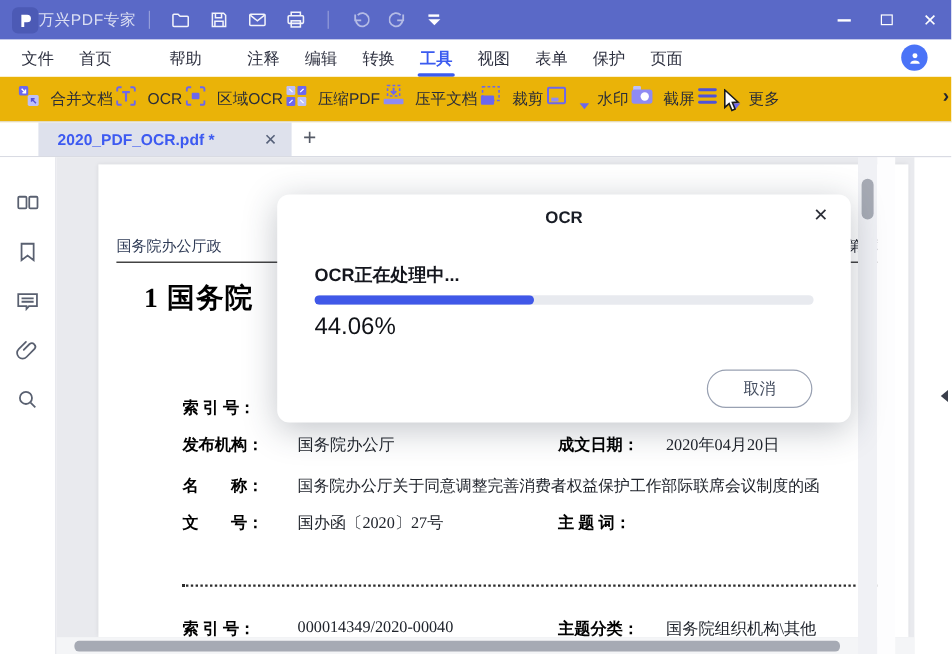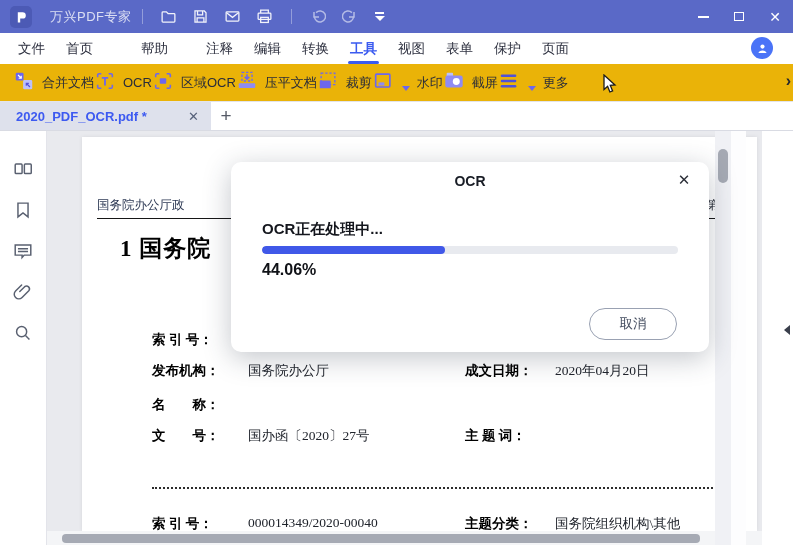--- a/index.html
+++ b/index.html
@@ -4,21 +4,21 @@
 <style>
   * { margin:0; padding:0; box-sizing:border-box; }
   html,body { width:793px; height:545px; font-family:"Liberation Sans",sans-serif; }
   #app { position:relative; width:793px; height:545px; background:#fff; overflow:hidden; }
 
   
   .titlebar { position:absolute; left:0; top:0; width:793px; height:33px; background:#5a69c7;
               display:flex; align-items:center; }
   .logo { width:22px; height:22px; margin-left:10px; border-radius:5px; background:#4c5ab5;
           display:flex; align-items:center; justify-content:center; }
-  .app-title { margin-left:18px; font-size:13px; color:rgba(255,255,255,.78); letter-spacing:.5px; }
+  .app-title { margin-left:0; font-size:13px; color:rgba(255,255,255,.78); letter-spacing:.5px; }
   .tb-sep { width:1px; height:15px; background:rgba(255,255,255,.35); margin:0 10px; }
   .tb-btn { width:32px; height:33px; display:flex; align-items:center; justify-content:center; cursor:default; }
   .tb-btn svg { stroke:#fff; fill:none; stroke-width:1.5; opacity:.92; }
   .tb-btn.dim svg { opacity:.55; }
   .tb-caret { display:flex; flex-direction:column; align-items:center; gap:2px; width:28px; height:33px; justify-content:center; }
   .tb-caret .bar { width:9px; height:2px; background:#fff; }
   .tb-caret .tri { width:0; height:0; border-left:5px solid transparent; border-right:5px solid transparent; border-top:5px solid #fff; }
   .win-controls { position:absolute; right:0; top:0; height:33px; display:flex; }
   .win-btn { width:36px; height:33px; display:flex; align-items:center; justify-content:center; }
   .glyph-min { width:11px; height:2px; background:#fff; }
@@ -40,21 +40,21 @@
   
   .toolbar { position:absolute; left:0; top:64px; width:793px; height:38px; background:#eab308;
              border-bottom:1px solid #e3e4ea; display:flex; align-items:center; padding-left:13px; overflow:hidden; }
   .tool-item { display:flex; align-items:center; gap:7px; flex:0 0 auto; cursor:default; }
   .tool-label { font-size:13px; color:#2a2d39; white-space:nowrap; }
   .tool-caret { width:0; height:0; border-left:4px solid transparent; border-right:4px solid transparent;
                 border-top:5px solid #6c67ee; margin-left:1px; align-self:flex-end; margin-bottom:5px; }
   .overflow-arrow { position:absolute; right:2px; top:72px; font-size:16px; color:#23262e; font-weight:bold; z-index:5; }
 
   
-  .tabbar { position:absolute; left:0; top:102px; width:793px; height:29px; background:#fff; border-bottom:1px solid #d9dbe3; display:flex; align-items:stretch; }
+  .tabbar { position:absolute; left:0; top:102px; width:793px; height:29px; background:#fff; border-bottom:1px solid #d9dbe3; display:flex; align-items:stretch;padding-left:32px; }
   .tab { width:211px; background:#dee1ec; display:flex; align-items:center; }
   .tab-label { flex:1; padding-left:16px; font-size:13px; font-weight:bold; color:#3d5af1; white-space:nowrap; overflow:hidden; }
   .tab-close { margin-right:12px; font-size:13px; color:#56617a; }
   .tab-plus { width:30px; display:flex; align-items:center; justify-content:center; font-size:19px; color:#555a66; }
 
   
   .main { position:absolute; left:0; top:131px; width:793px; height:486px; }
   .sidebar { position:absolute; left:0; top:0; width:47px; height:414px; background:#fff; border-right:1px solid #e3e4ea;
              display:flex; flex-direction:column; align-items:center; padding-top:26px; gap:17px; }
   .side-btn { width:24px; height:24px; display:flex; align-items:center; justify-content:center; }
@@ -87,21 +87,21 @@
           background:linear-gradient(135deg, transparent 50%, #b8bcc6 50%); opacity:.8; }
 
   
   .dialog { position:absolute; left:231px; top:162px; width:478px; height:190px; background:#fff; border-radius:10px;
             box-shadow:0 6px 28px rgba(40,50,70,.28); z-index:50; }
   .dlg-title { position:absolute; left:0; right:0; top:11px; text-align:center; font-size:14px; font-weight:bold; color:#181c25; }
   .dlg-close { position:absolute; right:16px; top:9px; font-size:15px; color:#2c2f38; width:18px; height:18px; text-align:center; line-height:18px; }
   .dlg-status { position:absolute; left:31px; top:58px; font-size:15px; font-weight:bold; color:#14161d; }
   .dlg-progress { position:absolute; left:31px; top:84px; width:416px; height:8px; background:#e8eaef; border-radius:4px; overflow:hidden; }
   .dlg-fill { height:100%; background:#4058e8; border-radius:4px; }
-  .dlg-percent { position:absolute; left:31px; top:99px; font-size:16px; font-weight:bold; color:#101217;text-align:center; }
+  .dlg-percent { position:absolute; left:31px; top:99px; font-size:20px; font-weight:normal; color:#101217;text-align:center; }
   .dlg-cancel { position:absolute; left:358px; top:146px; width:88px; height:32px; border:1.5px solid #99a1b2; border-radius:16px;
                 background:#fff; display:flex; align-items:center; justify-content:center; font-size:13.5px; color:#454e60; }
 
   
   .cursor { position:absolute; left:602px; top:74px; z-index:100; }
 </style>
 </head>
 <body>
 
 <div id="app">
@@ -214,20 +214,32 @@
         <svg width="22" height="22" viewBox="0 0 24 24" fill="none" stroke="#6c67ee" stroke-width="1.7">
           <path d="M4 8V5.5a1.5 1.5 0 0 1 1.5-1.5H8M16 4h2.5A1.5 1.5 0 0 1 20 5.5V8M20 16v2.5a1.5 1.5 0 0 1-1.5 1.5H16M8 20H5.5A1.5 1.5 0 0 1 4 18.5V16"></path>
           <rect x="8.5" y="9" width="7" height="6" rx="1" fill="#6c67ee" stroke="none"></rect>
         </svg>
       </span>
       <span class="tool-label">区域OCR</span>
     </div>
     <div class="tool-item">
       <span>
         <svg width="22" height="22" viewBox="0 0 24 24">
+          <rect x="3" y="3" width="8" height="8" rx="1" fill="#bdc0f9"></rect>
+          <rect x="13" y="3" width="8" height="8" rx="1" fill="#6c67ee"></rect>
+          <rect x="3" y="13" width="8" height="8" rx="1" fill="#6c67ee"></rect>
+          <rect x="13" y="13" width="8" height="8" rx="1" fill="#bdc0f9"></rect>
+          <path d="M5.5 5.5l3 3M18.5 5.5l-3 3M5.5 18.5l3-3M18.5 18.5l-3-3" stroke="#fff" stroke-width="1.2"></path>
+        </svg>
+      </span>
+      <span class="tool-label">压缩PDF</span>
+    </div>
+    <div class="tool-item">
+      <span>
+        <svg width="22" height="22" viewBox="0 0 24 24">
           <rect x="6.5" y="2.5" width="11" height="9.5" fill="none" stroke="#6c67ee" stroke-width="1.4" stroke-dasharray="2.5 2"></rect>
           <path d="M12 4.5v5M9.5 7.5L12 10l2.5-2.5" stroke="#6c67ee" stroke-width="1.7" fill="none"></path>
           <rect x="3" y="14.5" width="18" height="5" rx="1" fill="#8f8bf3"></rect>
         </svg>
       </span>
       <span class="tool-label">压平文档</span>
     </div>
     <div class="tool-item">
       <span>
         <svg width="22" height="22" viewBox="0 0 24 24">
@@ -325,20 +337,21 @@
           <span class="val"></span>
         </div>
         <div class="doc-row" style="top:225px">
           <span class="lbl">发布机构：</span>
           <span class="val">国务院办公厅</span>
           <span class="lbl2">成文日期：</span>
           <span class="val2">2020年04月20日</span>
         </div>
         <div class="doc-row" style="top:259px">
           <span class="lbl">名　　称：</span>
+          <span class="val" style="font-size:13.2px">国务院办公厅关于同意调整完善消费者权益保护工作部际联席会议制度的函</span>
         </div>
         <div class="doc-row" style="top:290px">
           <span class="lbl">文　　号：</span>
           <span class="val">国办函〔2020〕27号</span>
           <span class="lbl2">主 题 词：</span>
           <span class="val2"></span>
         </div>
 
         <div class="doc-dotted"></div>
 

